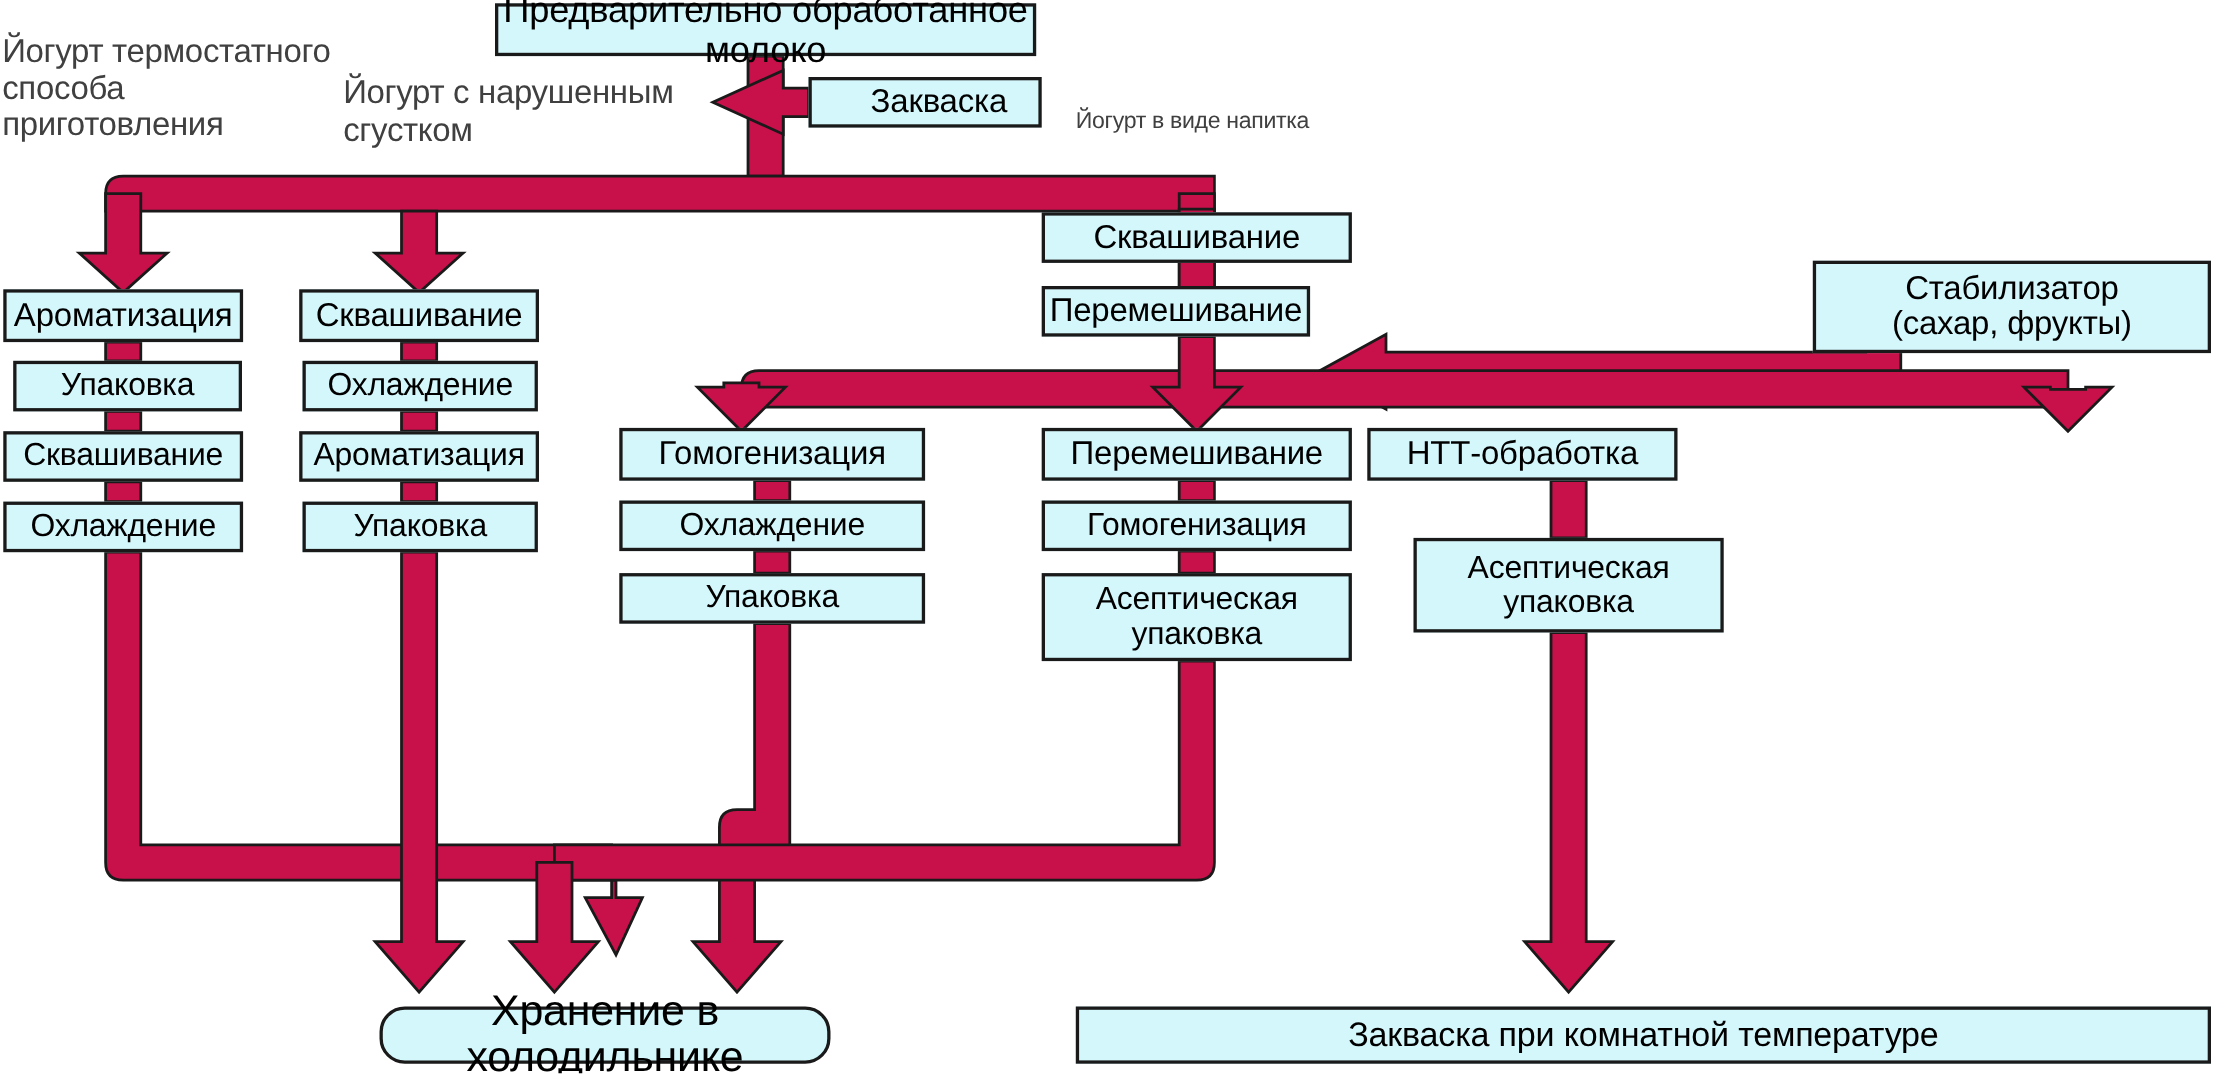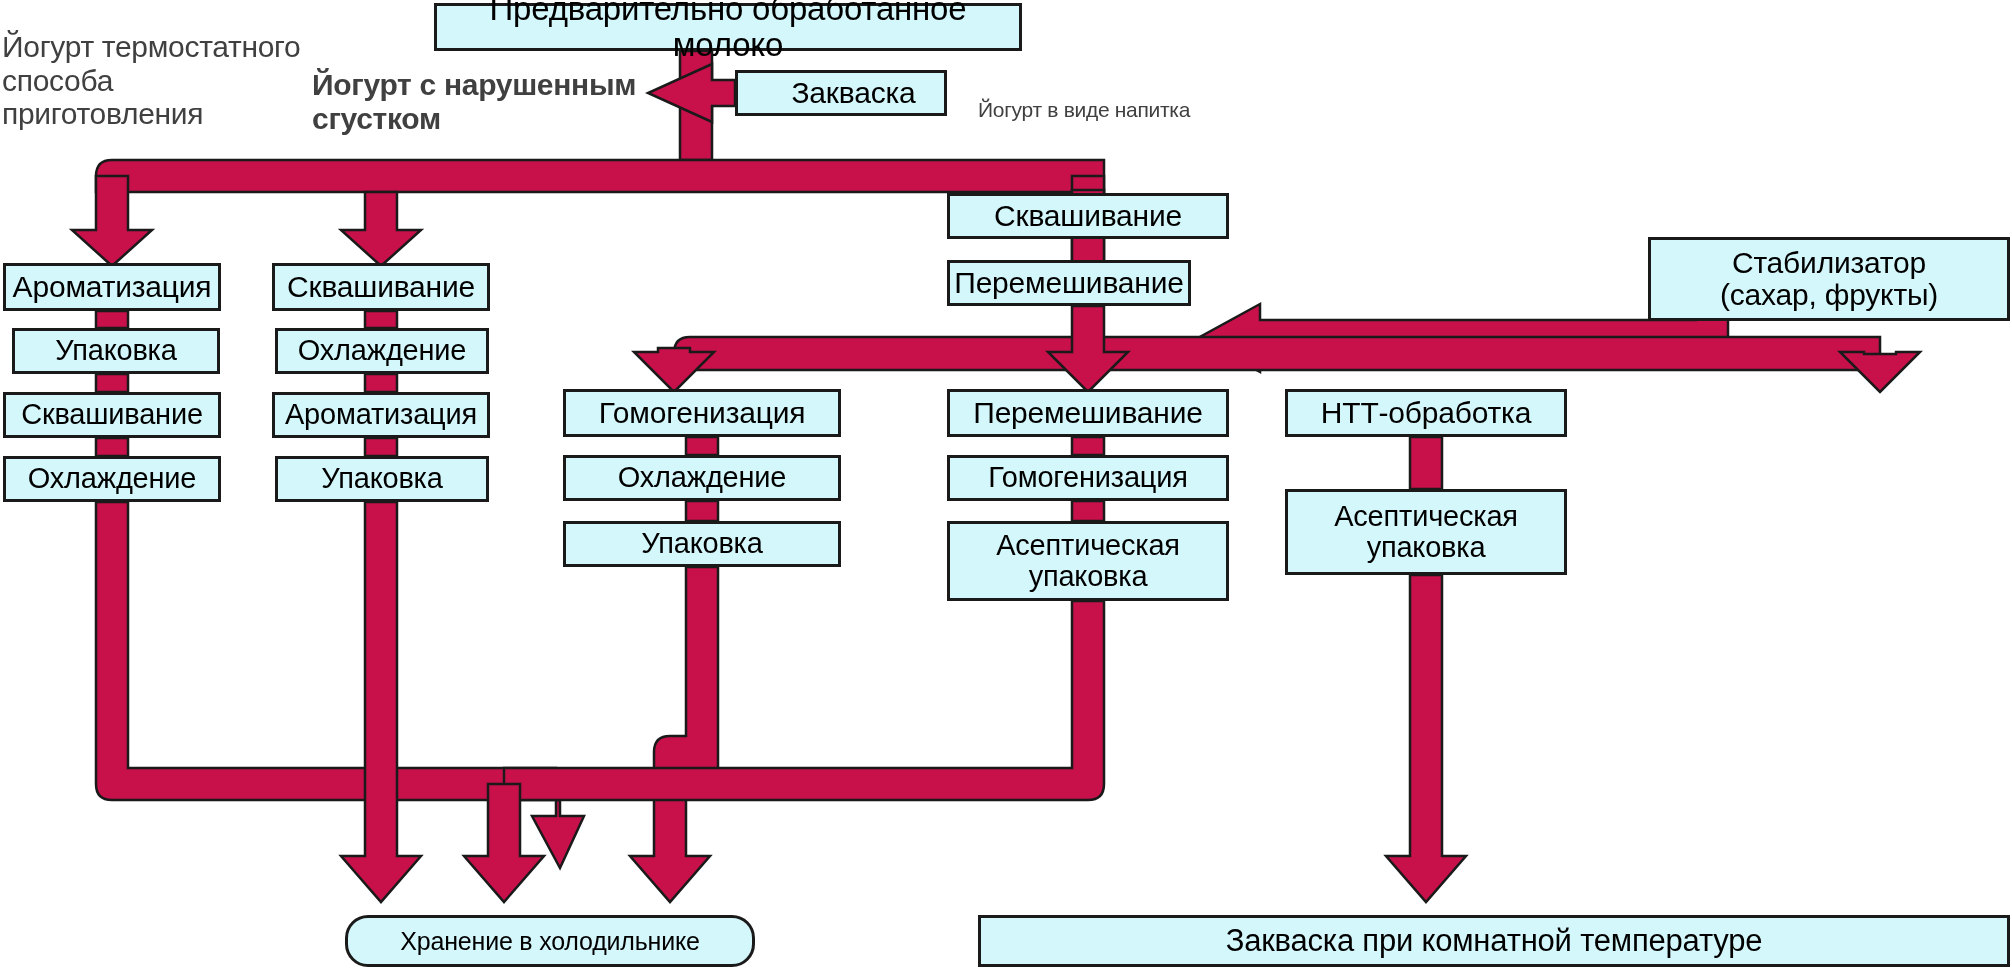--- a/index.html
+++ b/index.html
@@ -105,21 +105,21 @@
 
       <path d="M 686 567 L 718 567 L 718 752 L 718 752 L 718 784 L 686 784 L 686 856 L 710 856 L 670 902 L 630 856 L 654 856 L 654 752 Q 654 736 670 736 L 686 736 Z"></path>
 
       <path d="M 1072 601 L 1104 601 L 1104 784 Q 1104 800 1088 800 L 504 800 L 504 768 L 1072 768 Z"></path>
       <path d="M 488 784 L 520 784 L 520 856 L 544 856 L 504 902 L 464 856 L 488 856 Z"></path>
 
       <path d="M 1410 575 L 1442 575 L 1442 856 L 1466 856 L 1426 902 L 1386 856 L 1410 856 Z"></path>
     </g>
   </svg>
 
-  <div class="node" style="left:434px;top:3px;width:588px;height:48px;font-size:33px;">Предварительно обработанное молоко</div>
+  <div class="node" style="left:450px;top:3px;width:492px;height:48px;font-size:33px;">Предварительно обработанное молоко</div>
 
   <div class="node" style="left:735px;top:70px;width:212px;height:46px;font-size:30px;padding-left:25px;">Закваска</div>
 
   <div class="node" style="left:3px;top:263px;width:218px;height:48px;font-size:30px;">Ароматизация</div>
   <div class="node" style="left:12px;top:328px;width:208px;height:46px;font-size:29px;">Упаковка</div>
   <div class="node" style="left:3px;top:392px;width:218px;height:46px;font-size:29px;">Сквашивание</div>
   <div class="node" style="left:3px;top:456px;width:218px;height:46px;font-size:29px;">Охлаждение</div>
 
   <div class="node" style="left:272px;top:263px;width:218px;height:48px;font-size:30px;">Сквашивание</div>
   <div class="node" style="left:275px;top:328px;width:214px;height:46px;font-size:29px;">Охлаждение</div>
@@ -132,27 +132,27 @@
 
   <div class="node" style="left:947px;top:193px;width:282px;height:46px;font-size:30px;">Сквашивание</div>
   <div class="node" style="left:947px;top:260px;width:244px;height:46px;font-size:30px;">Перемешивание</div>
   <div class="node" style="left:947px;top:389px;width:282px;height:48px;font-size:30px;">Перемешивание</div>
   <div class="node" style="left:947px;top:455px;width:282px;height:46px;font-size:29px;">Гомогенизация</div>
   <div class="node" style="left:947px;top:521px;width:282px;height:80px;font-size:29px;">Асептическая
 упаковка</div>
 
   <div class="node" style="left:1648px;top:201px;width:362px;height:84px;font-size:30px;margin-top:36px;">Стабилизатор
 (сахар, фрукты)</div>
-  <div class="node" style="left:1285px;top:389px;width:282px;height:48px;font-size:30px;">НТТ-обработка</div>
+  <div class="node" style="left:1243px;top:389px;width:282px;height:48px;font-size:30px;">НТТ-обработка</div>
   <div class="node" style="left:1285px;top:489px;width:282px;height:86px;font-size:29px;">Асептическая
 упаковка</div>
 
-  <div class="node" style="left:345px;top:915px;width:410px;height:52px;font-size:25px;border-radius:23px;">Хранение в холодильнике</div>
+  <div class="node" style="left:345px;top:915px;width:410px;height:52px;font-size:39px;border-radius:23px;">Хранение в холодильнике</div>
   <div class="node" style="left:978px;top:915px;width:1032px;height:52px;font-size:31px;">Закваска при комнатной температуре</div>
 
   <div class="caption" style="left:2px;top:30px;font-size:30px;">Йогурт термостатного
 способа
 приготовления</div>
-  <div class="caption" style="left:312px;top:68px;font-size:30px;font-weight:bold;">Йогурт с нарушенным
+  <div class="caption" style="left:312px;top:68px;font-size:30px;">Йогурт с нарушенным
 сгустком</div>
   <div class="caption" style="left:978px;top:98px;font-size:21px;text-align:center;">Йогурт в виде напитка</div>
 
 </div>
 
 </body></html>

